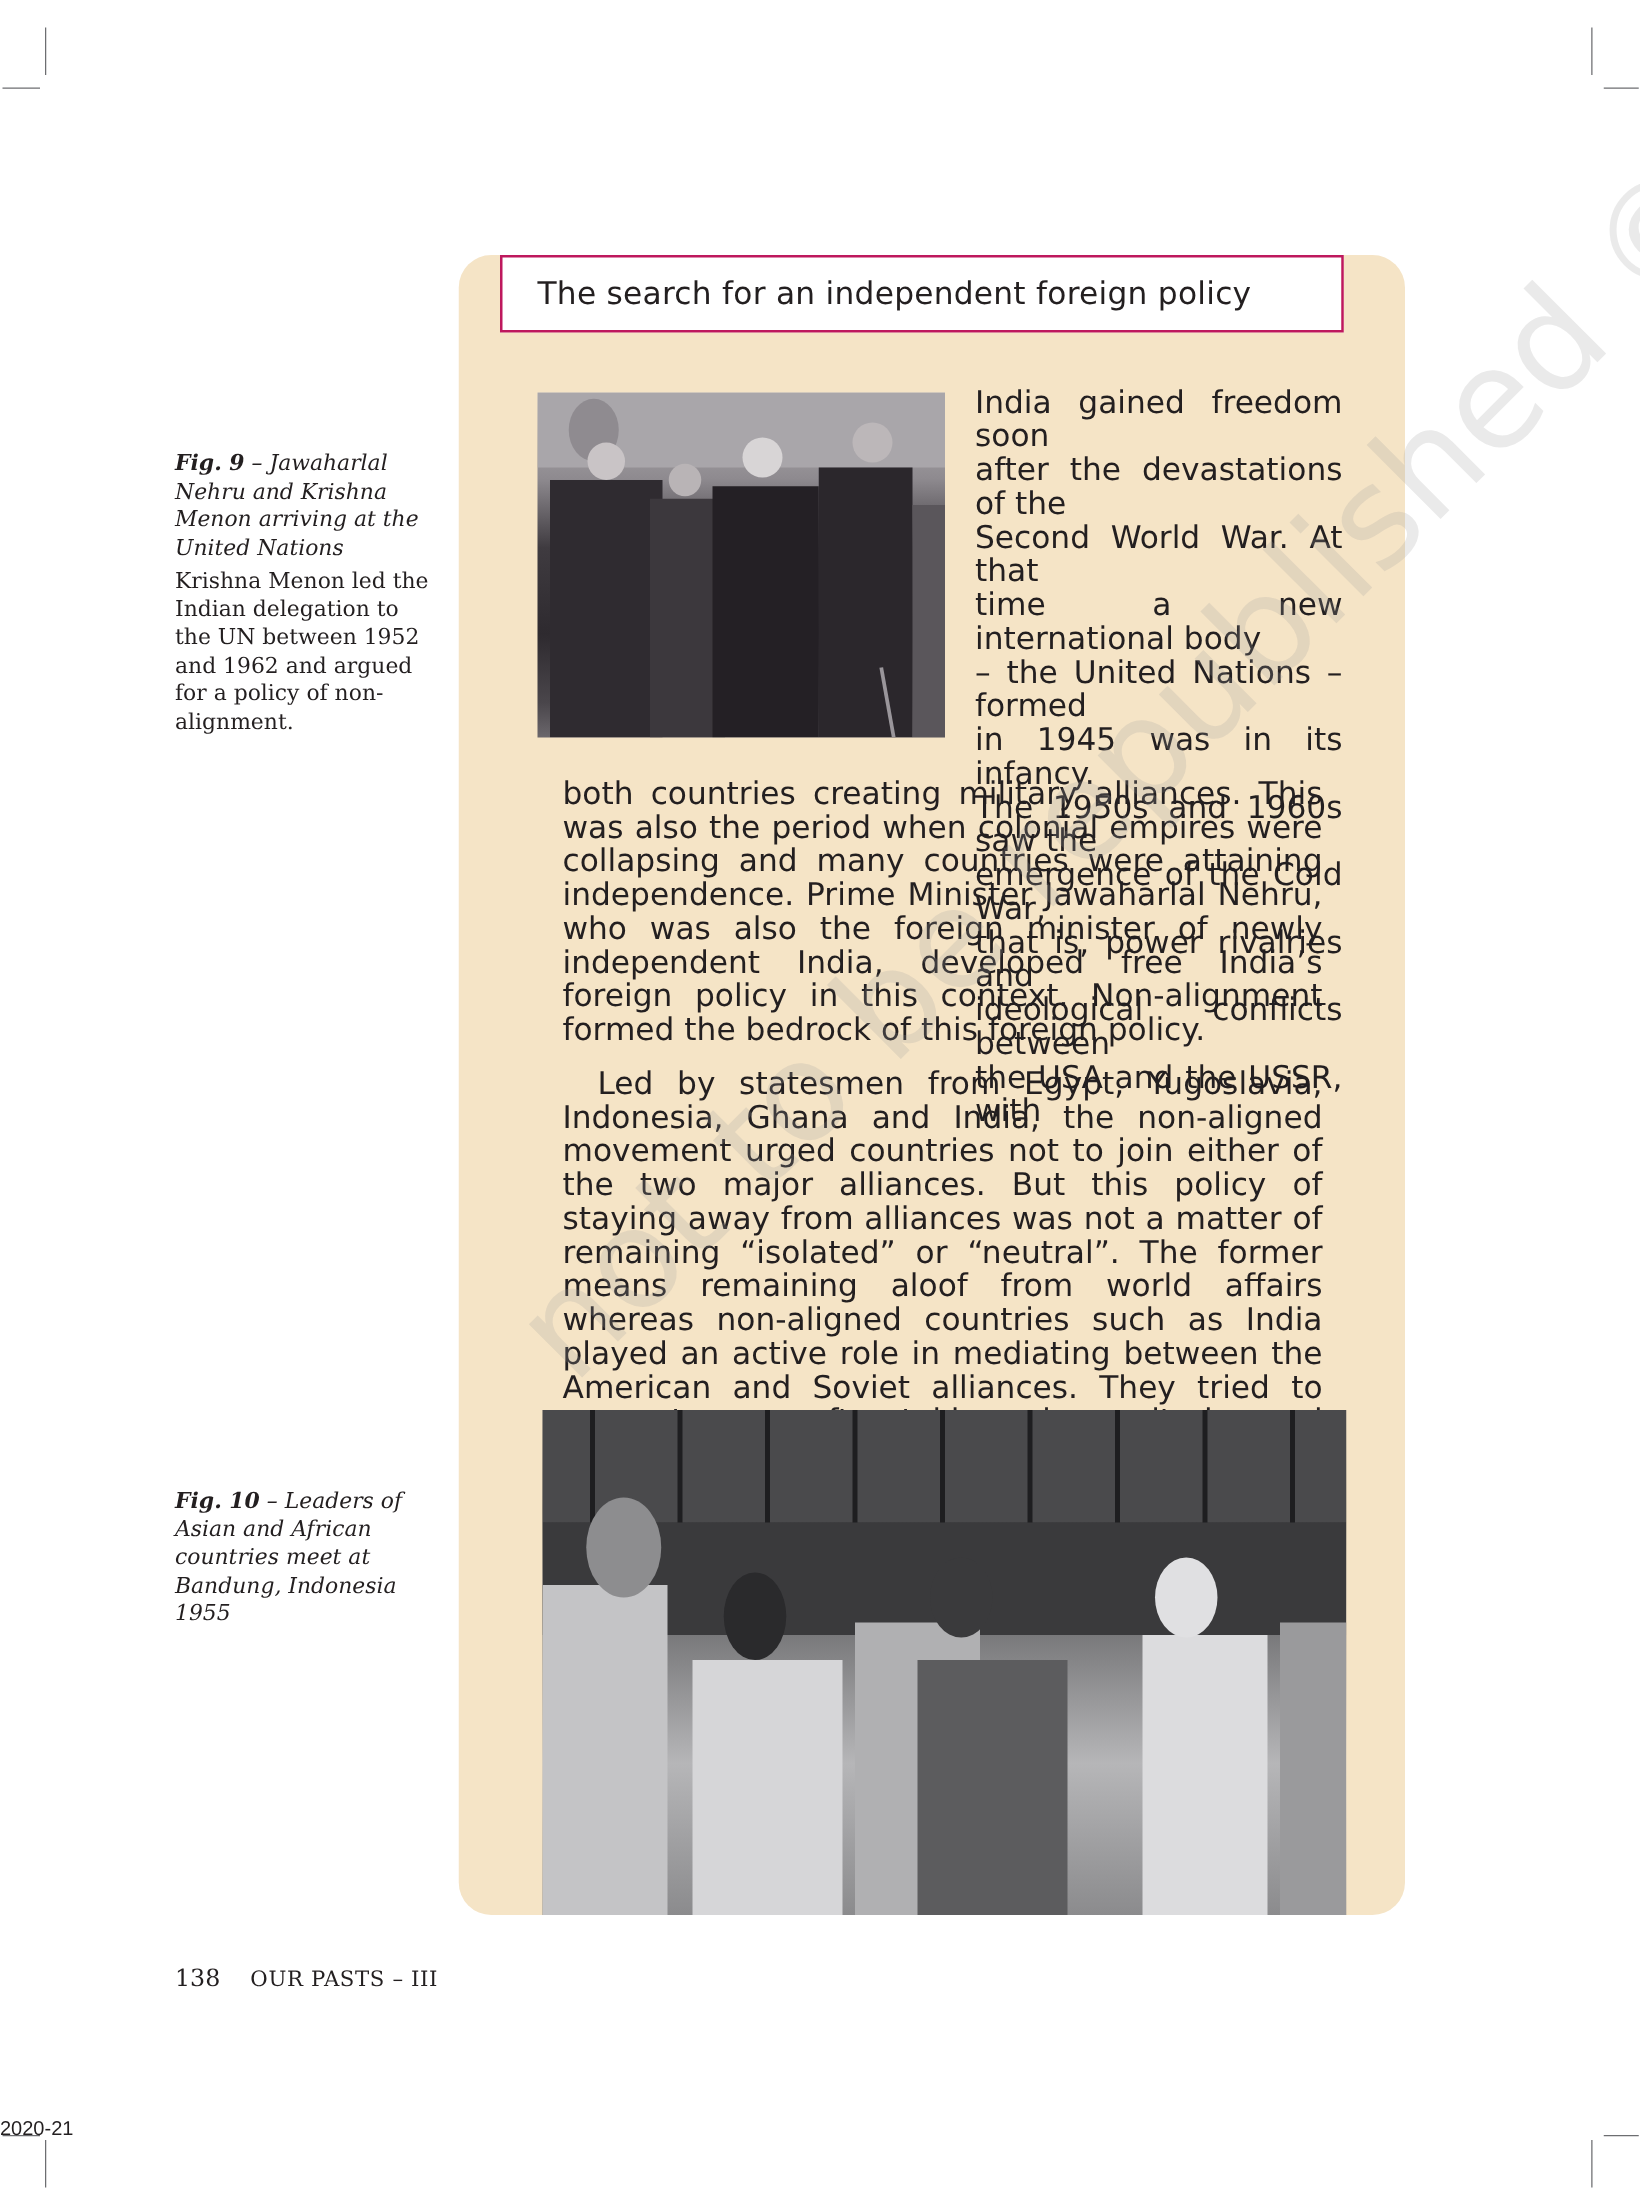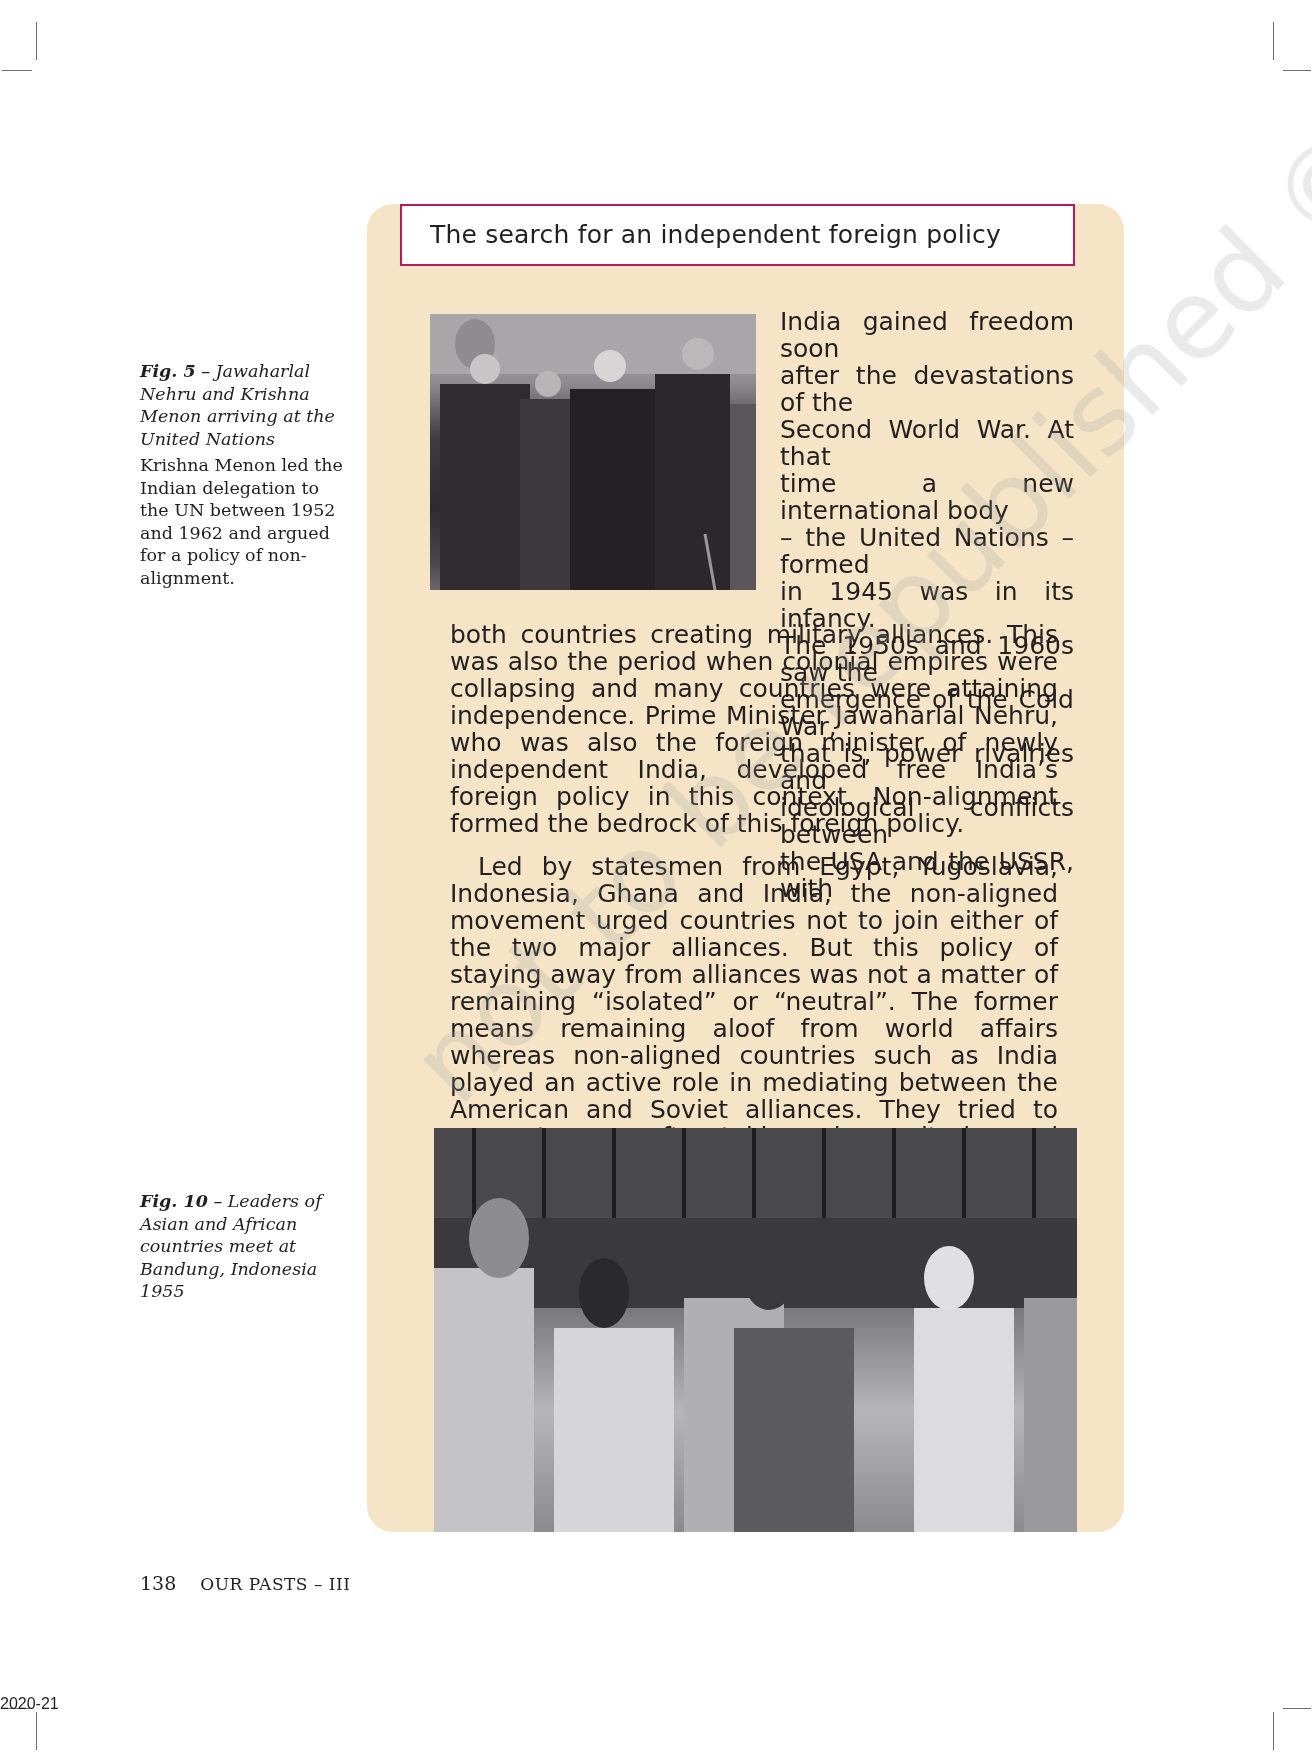--- a/index.html
+++ b/index.html
@@ -138,21 +138,21 @@
     <ellipse cx="335" cy="150" rx="25" ry="32" fill="#3a3a3c"></ellipse>
     <rect x="300" y="200" width="120" height="204" fill="#5c5c5e"></rect>
     <rect x="480" y="180" width="100" height="224" fill="#dcdcde"></rect>
     <ellipse cx="515" cy="150" rx="25" ry="32" fill="#e0e0e2"></ellipse>
     <rect x="590" y="170" width="53" height="234" fill="#9a9a9c"></rect>
   </svg>
 </div>
 
 <div class="caption" style="top:360px;">
   <div class="head">
-    <span class="fignum">Fig. 5</span><span> – Jawaharlal Nehru and Krishna Menon arriving at the United Nations</span>
+    <span class="fignum">Fig. 9</span><span> – Jawaharlal Nehru and Krishna Menon arriving at the United Nations</span>
   </div>
   <div>Krishna Menon led the Indian delegation to the UN between 1952 and 1962 and argued for a policy of non-alignment.</div>
 </div>
 
 <div class="caption" style="top:1190px;">
   <div class="head">
     <span class="fignum">Fig. 10</span><span> – Leaders of Asian and African countries meet at Bandung, Indonesia 1955</span>
   </div>
 </div>
 

